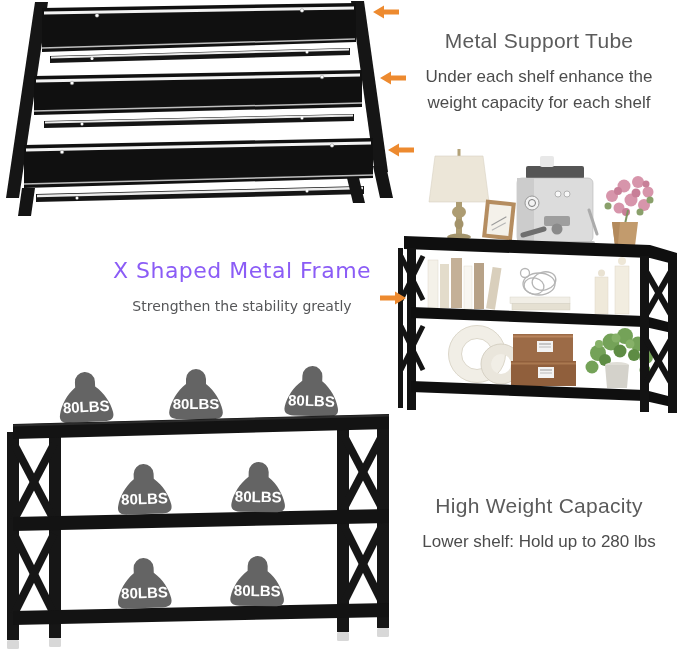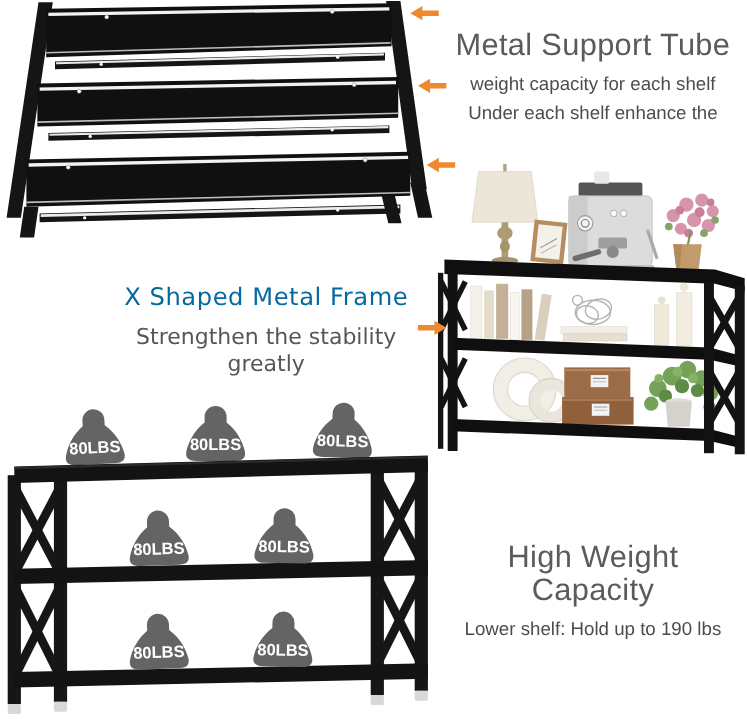--- a/index.html
+++ b/index.html
@@ -7,36 +7,36 @@
     width:679px;height:654px;position:relative;overflow:hidden;
     background:#ffffff;
     font-family:"Liberation Sans",sans-serif;
   }
   .abs{position:absolute;}
 
   
   .note{text-align:center;color:#4c4c4c;}
   .note h2{
     margin:0 0 8px 0;font-weight:400;color:#5b5b5b;
-    font-size:28px;line-height:30px;letter-spacing:0.3px;
+    font-size:21px;line-height:30px;letter-spacing:0.3px;
   }
   .note p{margin:0;font-size:17px;line-height:26px;}
 
   .note-support{left:408px;top:26px;width:262px;}
   .note-weight{left:404px;top:491px;width:270px;}
 
   .note-xframe{
     left:92px;top:256px;width:300px;text-align:center;
     font-family:"DejaVu Sans",sans-serif;color:#555658;
   }
   .note-xframe h2{
-    margin:0 0 8px 0;font-weight:400;color:#0369a1;
+    margin:0 0 8px 0;font-weight:400;color:#8b5cf6;
     font-size:22px;line-height:30px;letter-spacing:0.5px;
   }
-  .note-xframe p{margin:0;font-size:20px;line-height:24px;}
+  .note-xframe p{margin:0;font-size:14px;line-height:24px;}
 
   .arrow{width:27px;height:14px;display:block;}
   svg{display:block;}
   .wlabel{
     font-family:"Liberation Sans",sans-serif;
     font-weight:bold;font-size:15px;fill:#ffffff;
   }
 </style>
 </head>
 <body>
@@ -101,22 +101,22 @@
 </svg>
 <svg class="arrow abs" style="left:379px;top:71px;" viewBox="0 0 27 14">
   <polygon points="27,4.5 12,4.5 12,0.5 1,7 12,13.5 12,9.5 27,9.5" fill="#ED8A2F"></polygon>
 </svg>
 <svg class="arrow abs" style="left:387px;top:143px;" viewBox="0 0 27 14">
   <polygon points="27,4.5 12,4.5 12,0.5 1,7 12,13.5 12,9.5 27,9.5" fill="#ED8A2F"></polygon>
 </svg>
 
 <div class="note note-support abs">
   <h2>Metal Support Tube</h2>
+  <p>Under each shelf enhance the</p>
   <p>weight capacity for each shelf</p>
-  <p>Under each shelf enhance the</p>
 </div>
 
 <svg class="abs" style="left:398px;top:148px;" width="281" height="267" viewBox="0 0 281 267">
 
   <g stroke="#141414" stroke-width="5">
     <line x1="3" y1="108" x2="25" y2="152"></line>
       <line x1="25" y1="108" x2="3" y2="152"></line>
     <line x1="3" y1="178" x2="25" y2="222"></line>
       <line x1="25" y1="178" x2="3" y2="222"></line>
   </g>
@@ -330,14 +330,14 @@
       <text class="wlabel" x="0" y="-10" text-anchor="middle">80LBS</text>
   </g>
   <g transform="translate(252,244) rotate(1)">
     <use href="#wt" fill="#646464"></use>
       <text class="wlabel" x="0" y="-10" text-anchor="middle">80LBS</text>
   </g>
 </svg>
 
 <div class="note note-weight abs">
   <h2>High Weight Capacity</h2>
-  <p>Lower shelf: Hold up to 190 lbs</p>
+  <p>Lower shelf: Hold up to 280 lbs</p>
 </div>
 
 </body></html>

